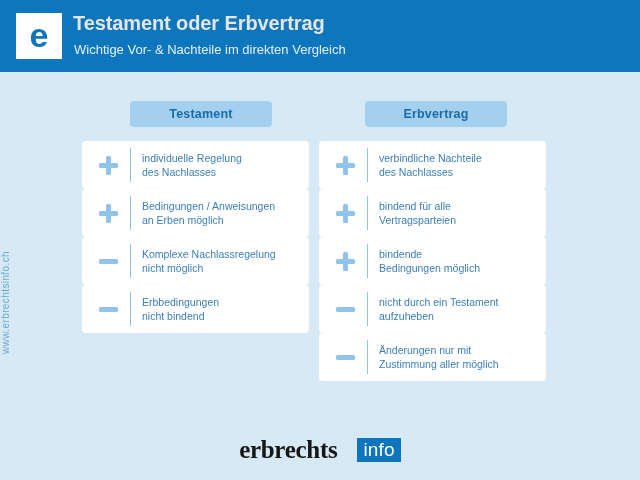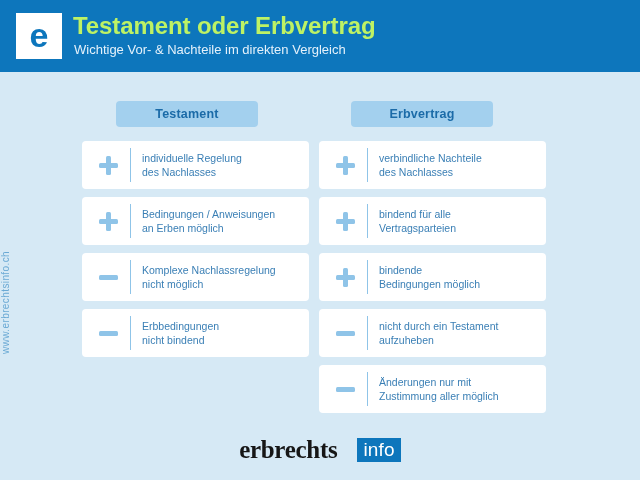--- a/index.html
+++ b/index.html
@@ -40,23 +40,23 @@
     font-size: 34px;
     font-weight: bold;
     color: #0d76bc;
     line-height: 1;
     margin-top: -3px;
   }
   .header-title {
     position: absolute;
     left: 73px;
     top: 12px;
-    font-size: 24px;
+    font-size: 20px;
     font-weight: bold;
-    color: #bef264;
+    color: #e5e5e5;
     letter-spacing: -0.1px;
     white-space: nowrap;
   }
   .header-subtitle {
     position: absolute;
     left: 74px;
     top: 42px;
     font-size: 13px;
     font-weight: normal;
     color: #e4f1fb;
@@ -73,21 +73,21 @@
     transform-origin: 12px 12px;
     font-size: 10px;
     color: #6aa9d4;
     letter-spacing: 0.4px;
     white-space: nowrap;
   }
 
   
   .col-headers {
     position: absolute;
-    left: 66px;
+    left: 80px;
     top: 101px;
     width: 464px;
     height: 26px;
   }
   .col-pill {
     position: absolute;
     top: 0;
     height: 26px;
     background: #a3d0ee;
     border-radius: 4px;
@@ -109,21 +109,20 @@
     top: 141px;
     width: 464px;
     height: 282px;
     display: flex;
     justify-content: space-between;
   }
   .column {
     width: 227px;
     display: flex;
     flex-direction: column;
-    gap: 8px;
   }
   .row-card {
     height: 48px;
     background: #ffffff;
     border-radius: 4px;
     display: flex;
     align-items: center;
     box-sizing: border-box;
     padding-left: 4px;
   }

